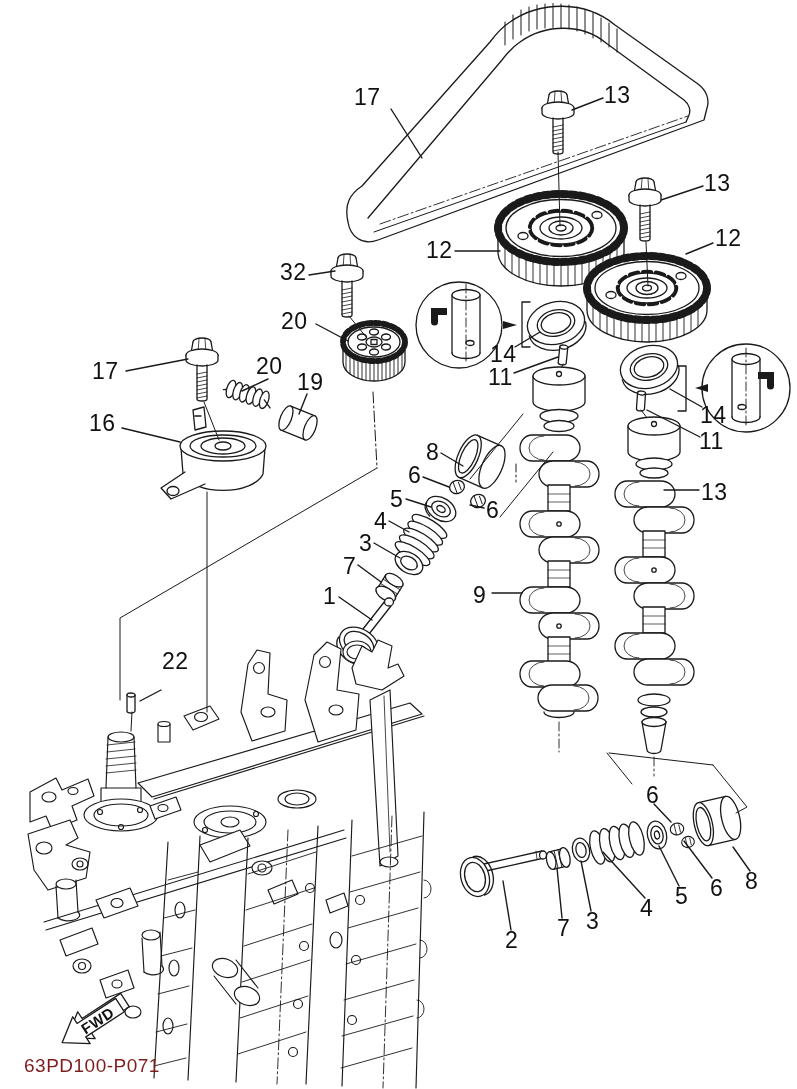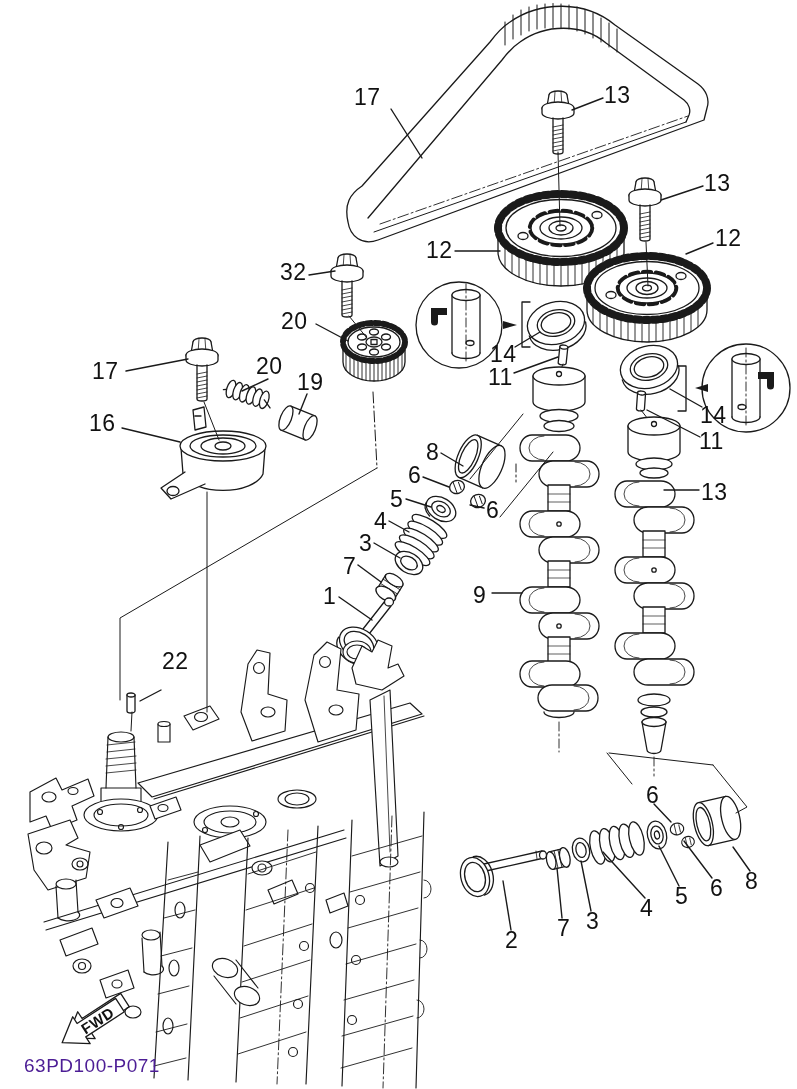--- a/index.html
+++ b/index.html
@@ -1,21 +1,21 @@
 <!DOCTYPE html>
 <html><head>
 <meta charset="utf-8">
 <style>
   html,body{margin:0;padding:0;background:#fff;}
   .stage{position:relative;width:797px;height:1089px;background:#fff;overflow:hidden;
          font-family:"Liberation Sans",sans-serif;}
   .stage svg{position:absolute;left:0;top:0;}
   .plbl{position:absolute;font-size:23px;font-weight:400;color:#111;line-height:1;
         letter-spacing:.5px;font-family:"Liberation Sans",sans-serif;}
-  .code{position:absolute;left:24px;top:1055px;font-size:19px;color:#4c1d95;letter-spacing:.5px;}
+  .code{position:absolute;left:24px;top:1055px;font-size:19px;color:#7f1d1d;letter-spacing:.5px;}
   svg text{font-family:"Liberation Sans",sans-serif;font-weight:bold;font-size:15px;
            fill:#111;letter-spacing:.5px;}
 </style>
 </head>
 <body>
 
 <div class="stage">
 <svg width="797" height="1089" viewBox="0 0 797 1089">
   <defs>
     <g id="bolt">

